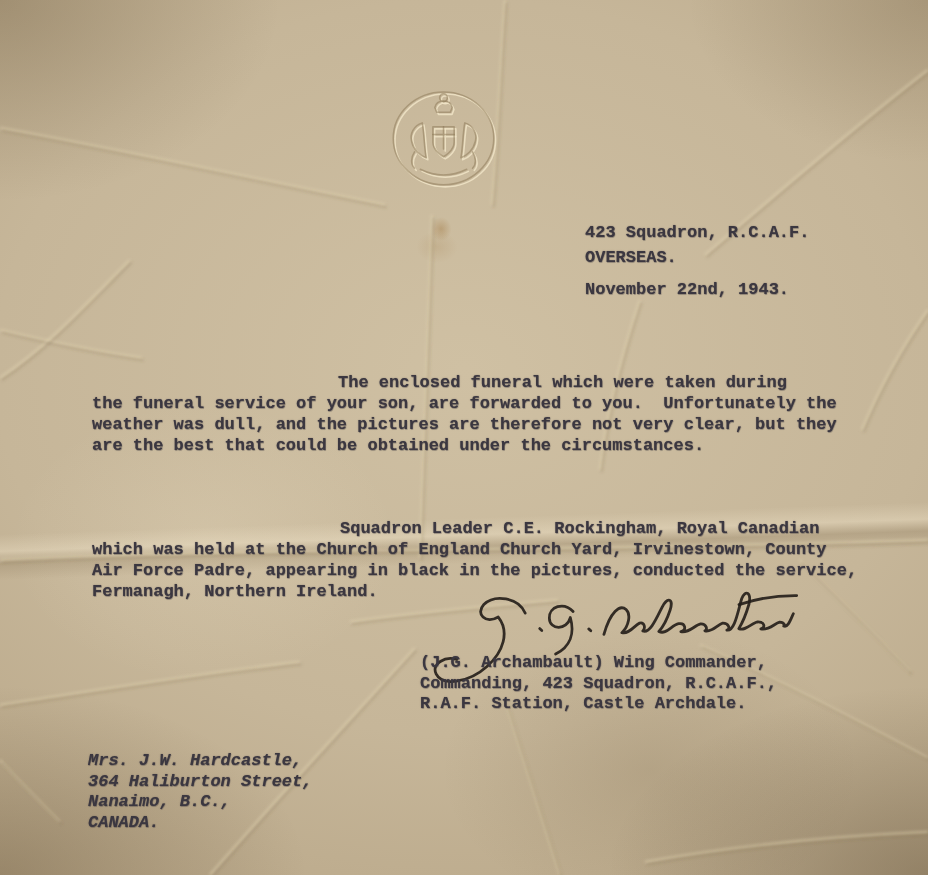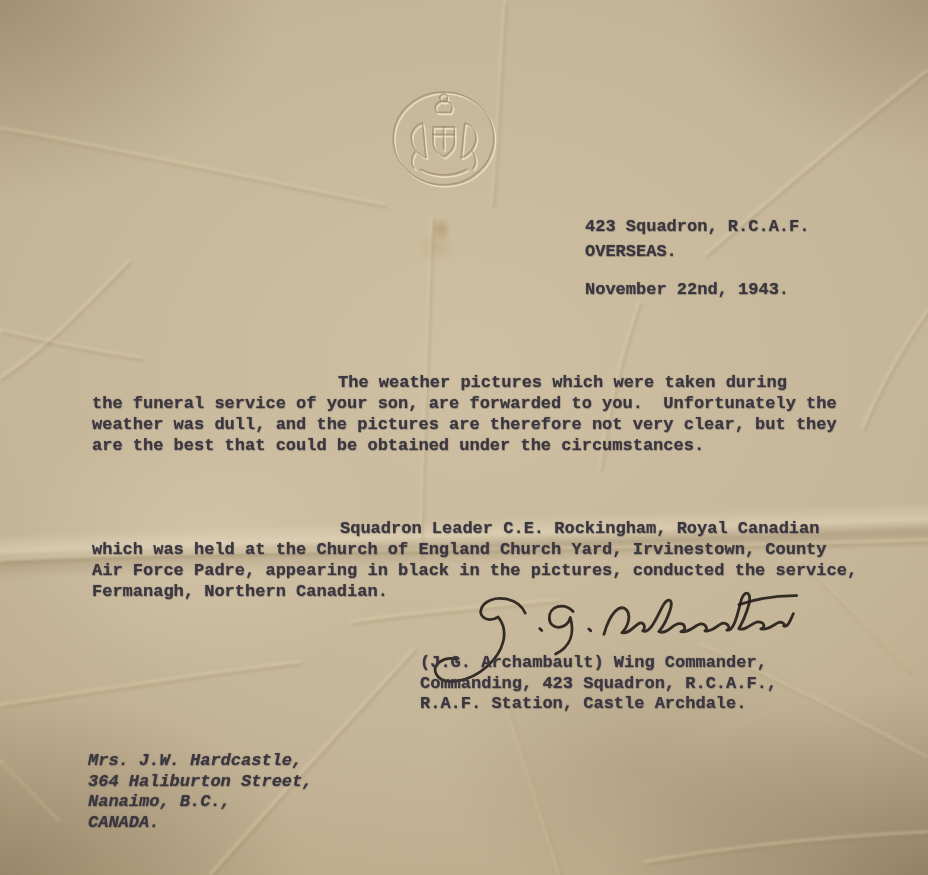--- a/index.html
+++ b/index.html
@@ -27,21 +27,21 @@
   .creases{position:absolute;inset:0;pointer-events:none;}
   .block{position:absolute;color:#39353b;}
   .line{
     white-space:pre;
     font-weight:700;
     font-size:17px;
     line-height:21px;
     color:#3b3740;
     text-shadow:0 0 1.2px rgba(59,53,62,.65), .5px .5px 0 rgba(59,53,62,.28);
   }
-  .sender{left:585px;top:214px;}
+  .sender{left:585px;top:220px;}
   .sender .line{line-height:25px;}
   .date{left:585px;top:279px;text-align:right;}
   .salutation{left:92px;top:330px;}
   .para1{left:92px;top:372px;}
   .para2{left:92px;top:470px;margin-top:48px;}
   .indent1{margin-left:246px;}
   .indent2{margin-left:248px;}
   .sigblock{left:420px;top:653px;}
   .sigblock .line{line-height:20.5px;}
   .recipient{left:88px;top:751px;}
@@ -108,31 +108,31 @@
   <div class="block sender">
     <div class="line">423 Squadron, R.C.A.F.</div>
     <div class="line">OVERSEAS.</div>
   </div>
   <div class="block date">
     <div class="line">November 22nd, 1943.</div>
   </div>
 
 
   <div class="block para1">
-    <div class="line indent1">The weather pictures which were taken during</div>
+    <div class="line indent1">The enclosed funeral which were taken during</div>
     <div class="line">the funeral service of your son, are forwarded to you.  Unfortunately the</div>
     <div class="line">weather was dull, and the pictures are therefore not very clear, but they</div>
     <div class="line">are the best that could be obtained under the circumstances.</div>
   </div>
 
   <div class="block para2">
     <div class="line indent2">Squadron Leader C.E. Rockingham, Royal Canadian</div>
     <div class="line">which was held at the Church of England Church Yard, Irvinestown, County</div>
     <div class="line">Air Force Padre, appearing in black in the pictures, conducted the service,</div>
-    <div class="line">Fermanagh, Northern Canadian.</div>
+    <div class="line">Fermanagh, Northern Ireland.</div>
   </div>
 
   <div class="signature">
     <span class="sr-only">J. G. Archambault</span>
     <svg width="384" height="112" viewBox="0 0 384 112">
       <g fill="none" stroke="#221d18" stroke-opacity="0.9" stroke-width="2.8" stroke-linecap="round" stroke-linejoin="round">
         <path d="M104,30 C98,14 74,10 63,20 C54,29 64,40 77,33 C88,48 81,68 64,82 C46,97 19,101 13,88 C8,77 23,70 34,74"></path>
         <path d="M118,46 l2,2"></path>
         <path d="M152,30 C143,20 128,24 128,36 C128,48 145,49 149,36 C153,52 148,65 133,72"></path>
         <path d="M167,48 l2,2"></path>

